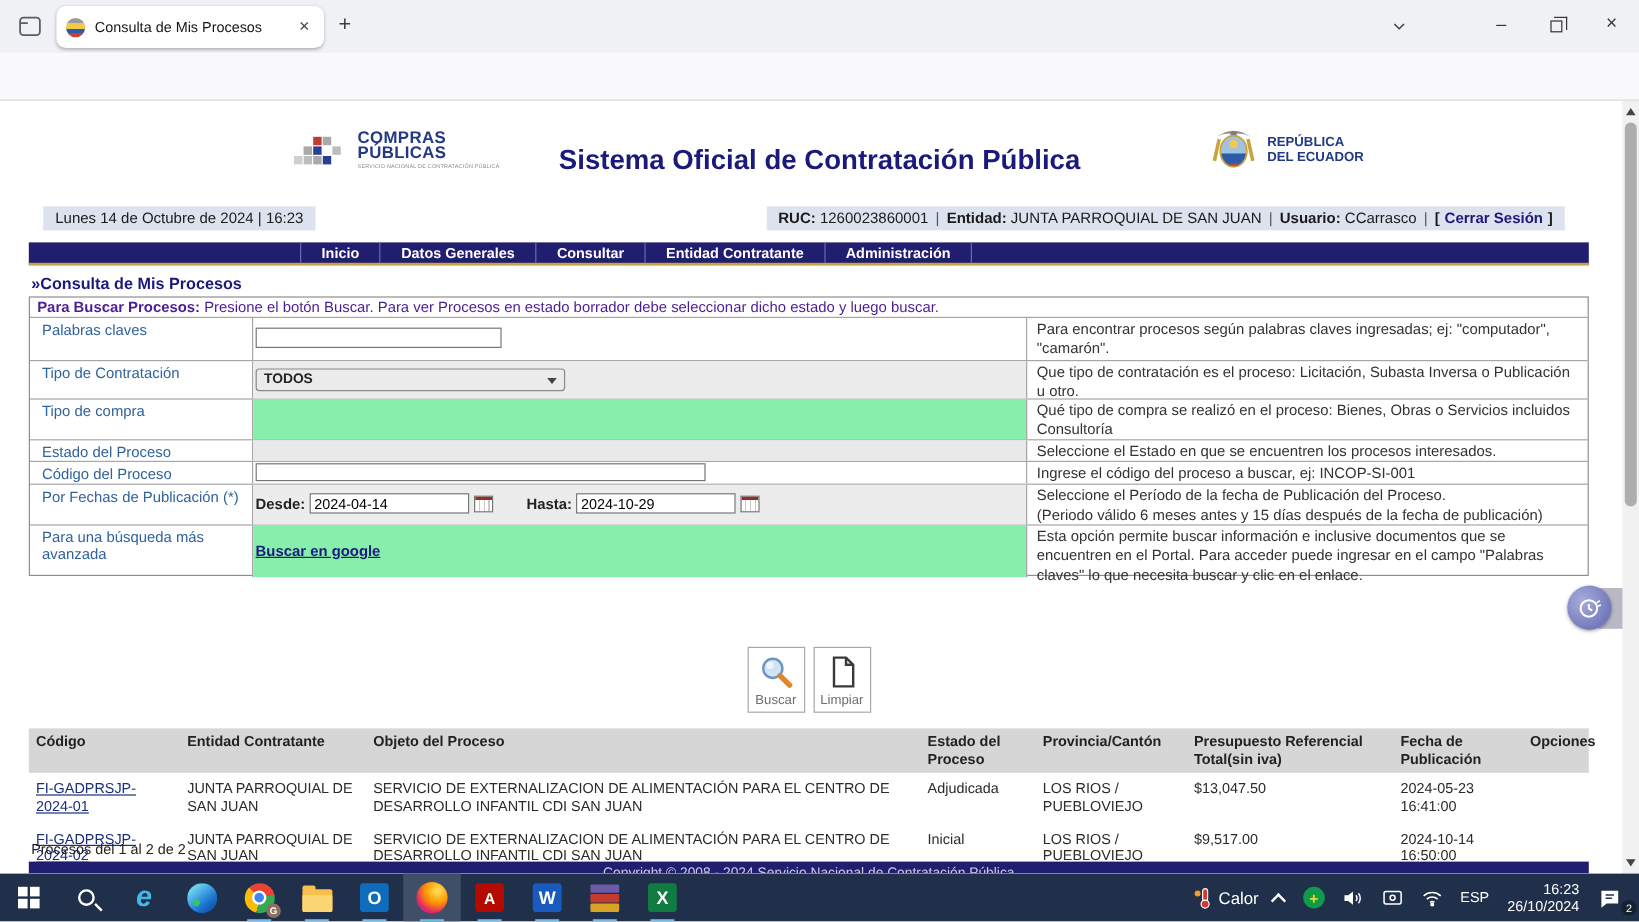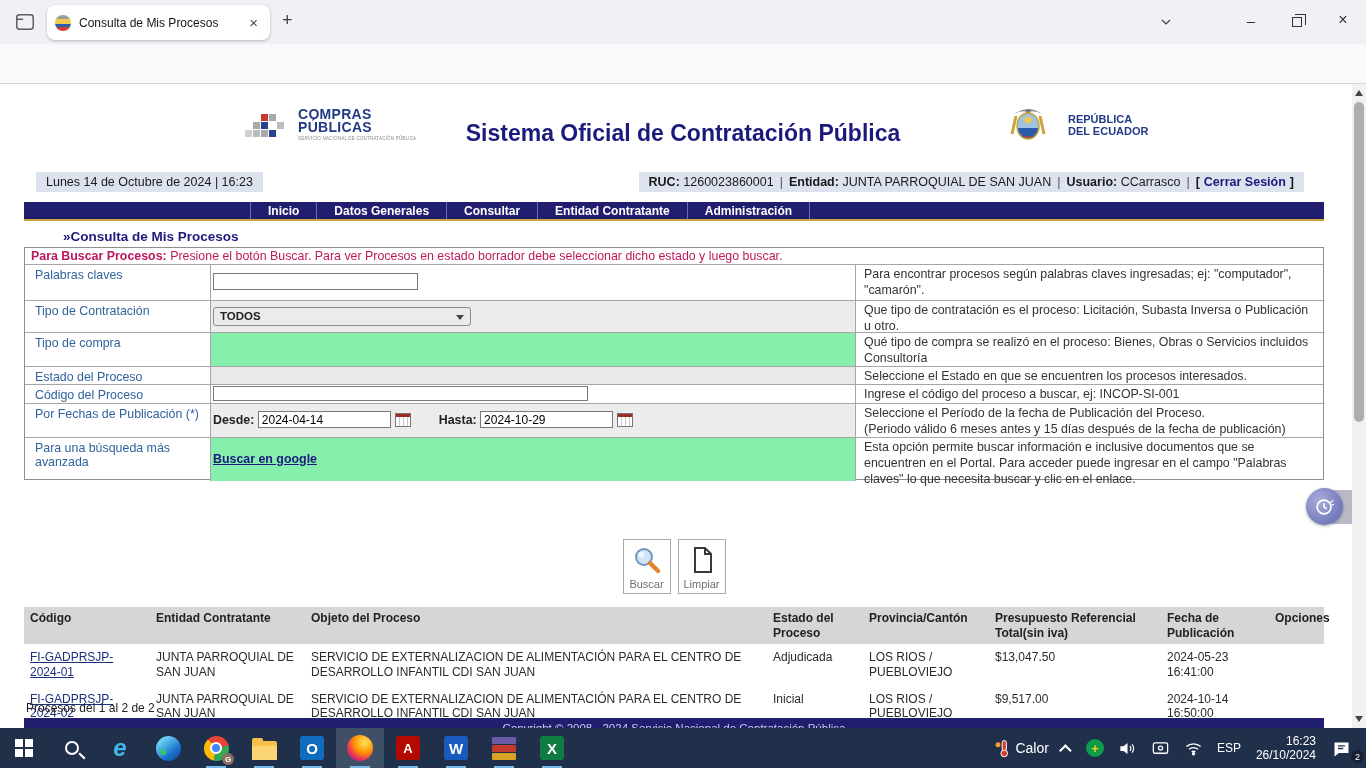--- a/index.html
+++ b/index.html
@@ -41,45 +41,45 @@
 
   
   #logo-compras { position:absolute; left:253px; top:24px; display:flex; }
   .pix { position:relative; width:7px; height:7px; background:#a9a9a9; margin:14px 10px 0 0;
          box-shadow:8px -8px 0 #c43a2c, 8px 0 0 #27408f, 16px -8px 0 #a9a9a9, 0 8px 0 #bdbdbd, 8px 8px 0 #a9a9a9, -8px 8px 0 #cfcfcf, 16px 8px 0 #27408f, 24px 0 0 #bdbdbd; }
   .logo-words { margin-left:28px; }
   .logo-words .l1 { font-size:14px; font-weight:bold; color:#223a85; line-height:13px; letter-spacing:.3px; }
   .logo-tag { font-size:4.5px; color:#888; margin-top:2px; letter-spacing:.2px; }
   #page-title { position:absolute; left:0; top:36px; width:1366px; text-align:center; font-size:23px; font-weight:bold; color:#1b1a7c; }
   #logo-rep { position:absolute; left:1008px; top:20px; display:flex; align-items:center; }
-  .rep-words { margin-left:20px; font-size:11px; font-weight:bold; color:#223a85; line-height:12px; }
+  .rep-words { margin-left:8px; font-size:11px; font-weight:bold; color:#223a85; line-height:12px; }
 
   .infobar { position:absolute; top:88px; height:20px; background:#dde2ef; font-size:12.5px; color:#1a1a1a;
              display:flex; align-items:center; padding:0 10px; }
   #datebar { left:36px; }
   #userbar { right:62px; }
   #userbar b { font-weight:bold; }
   #userbar .sep { margin:0 6px; color:#555; }
   #logout { color:#1b1a7c; font-weight:bold; margin:0 4px; }
 
   #navbar { position:absolute; left:24px; top:118px; width:1300px; height:19px; background:#211e70; border-bottom:2px solid #c9a43e; display:flex; }
   .nav-spacer { width:226px; }
   .nav-item { color:#fff; font-size:12px; font-weight:600; padding:2px 17px 0; border-left:1px solid #6a68b3; white-space:nowrap; }
   .nav-item:last-of-type { border-right:1px solid #6a68b3; }
 
-  #heading { position:absolute; left:26px; top:145px; font-size:13.5px; font-weight:bold; color:#1b1a7c;margin-left:37px; }
+  #heading { position:absolute; left:26px; top:145px; font-size:13.5px; font-weight:bold; color:#1b1a7c; }
 
   
   #form { position:absolute; left:24px; top:163px; width:1300px; height:233px; border:1px solid #8f8f8f; background:#fff; font-size:12.4px; }
   .frow { display:flex; border-bottom:1px solid #a6a6a6; }
   .frow:last-child { border-bottom:none; }
   .fc-label { width:186px; padding:3px 6px 0 10px; color:#31639c; border-right:1px solid #a6a6a6; }
   .fc-mid { width:645px; border-right:1px solid #a6a6a6; position:relative; }
   .fc-help { flex:1; padding:2px 10px 0 8px; color:#333; line-height:1.28; }
-  #row-intro { height:17px; padding:1px 0 0 6px; color:#be185d; }
+  #row-intro { height:17px; padding:1px 0 0 6px; color:#4c1d95; }
   #row-intro b { font-weight:bold; }
   #row-palabras { height:36px; } #row-contratacion { height:32px; } #row-compra { height:34px; }
   #row-estado { height:18px; } #row-codigo { height:19px; } #row-fechas { height:34px; } #row-avanzada { height:43px; }
   .mid-gray1 { background:#ececec; } .mid-gray2 { background:#86efac; } .mid-gray3 { background:#e9e9e9; }
   input.txt { border:1px solid #777; height:17px; font-size:12px; font-family:"Liberation Sans",sans-serif; padding:0 3px; background:#fff; }
   #inp-palabras { position:absolute; left:2px; top:8px; width:205px; }
   #inp-codigo { position:absolute; left:2px; top:1px; width:375px; height:15px; }
   .selectbox { position:absolute; left:2px; top:6px; width:258px; height:19px; background:#ebebeb; border:1px solid #8a8a8a; border-radius:3px;
                font-size:11.5px; font-weight:bold; color:#222; padding:2px 18px 0 6px; }
   .sel-arrow { position:absolute; right:6px; top:7px; width:0; height:0; border-left:4px solid transparent; border-right:4px solid transparent; border-top:5px solid #444; }

